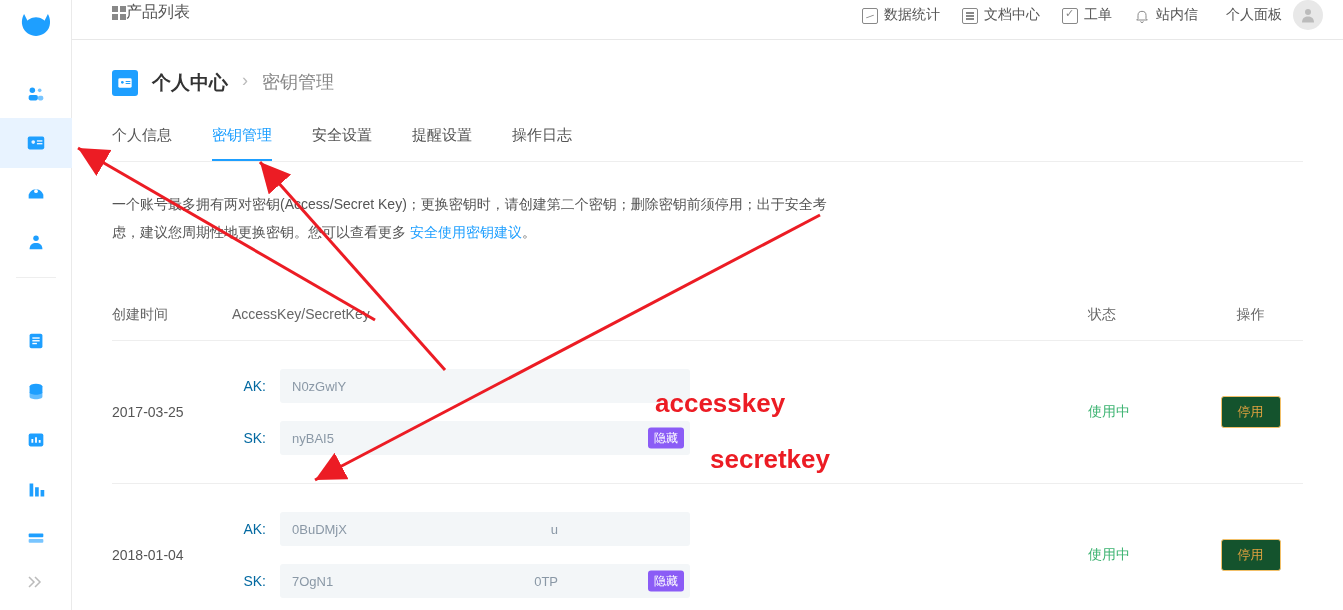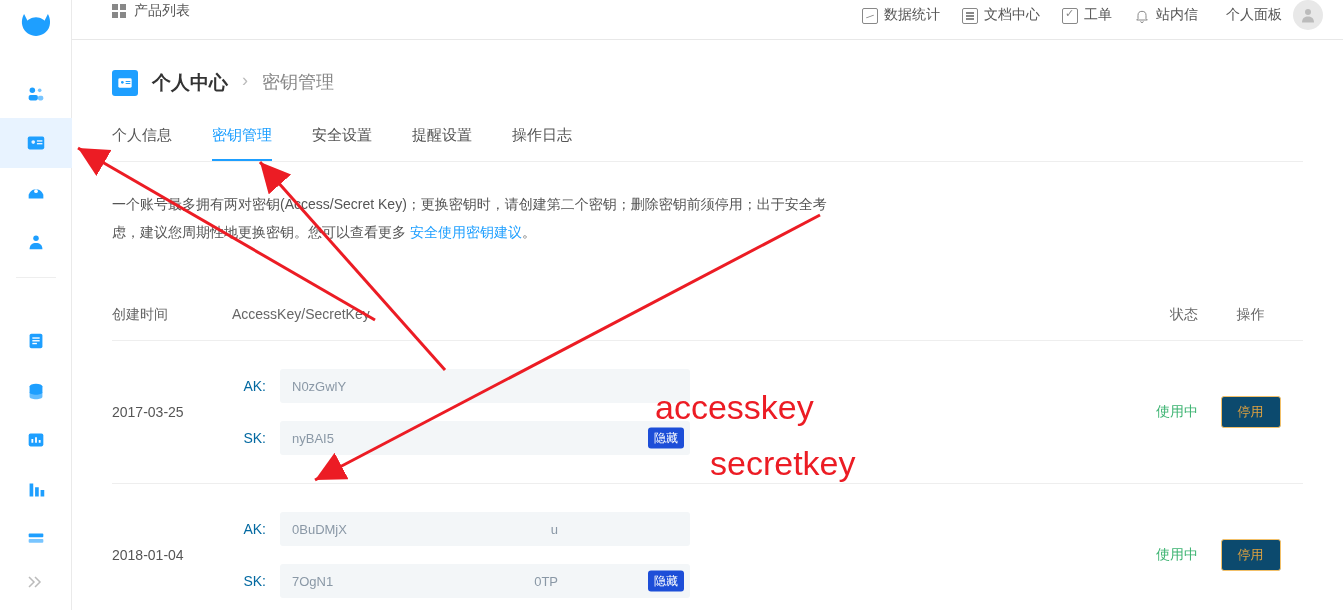--- a/index.html
+++ b/index.html
@@ -17,22 +17,22 @@
   .topbar {
     position: absolute;
     top: 0; left: 72px; right: 0;
     height: 40px;
     border-bottom: 1px solid #e8e8e8;
     display: flex;
     align-items: flex-start;
     padding: 0 20px 0 40px;
   }
   .product-list {
-    display: flex; align-items: center; gap: 8px;
-    color: #555; font-size: 14px;
+    display: flex; align-items: center; 
+    color: #555; font-size: 16px;
     margin-top: 2px;
   }
   .grid-icon {
     width: 14px; height: 14px; display: inline-block;
     background:
       linear-gradient(#888,#888), linear-gradient(#888,#888),
       linear-gradient(#888,#888), linear-gradient(#888,#888);
     background-size: 6px 6px;
     background-position: 0 0, 8px 0, 0 8px, 8px 8px;
     background-repeat: no-repeat;
@@ -106,50 +106,50 @@
     max-width:720px;
   }
   .intro a { color:#1e9fff; text-decoration:none; cursor:pointer;}
 
   .table-head {
     margin-top:60px; display:flex; color:#666; font-size:14px;
     padding-bottom:16px; border-bottom:1px solid #eee;
   }
   .col-time { width:120px; }
   .col-keys { flex:1; }
-  .col-status { width:110px; text-align:right;}
+  .col-status { width:110px; text-align:left;}
   .col-op { width:105px; text-align:center;}
 
   .row {
     display:flex; padding:28px 0; border-bottom:1px solid #eee; align-items:center;
   }
   .row .col-time { color:#555; }
   .key-group { display:flex; flex-direction:column; gap:18px;}
   .key-line { display:flex; align-items:center; gap:14px;}
   .key-label { width:34px; color:#0369a1; text-align:right;}
   .key-box {
     width:410px; height:34px; background:#f3f6f8; border-radius:3px;
     display:flex; align-items:center; padding:0 12px; color:#8a98a6; font-size:13px;
     position:relative; overflow:hidden;
   }
   .key-badge {
     position:absolute; right:6px; top:50%; transform:translateY(-50%);
-    background:#1d4ed8; color:#fff; font-size:12px; padding:2px 6px; border-radius:3px;
+    background:#8b5cf6; color:#fff; font-size:12px; padding:2px 6px; border-radius:3px;
     cursor:pointer;
   }
   .status-using { color:#3cb371; }
   .op-btn {
     display:inline-block; padding:6px 16px; border:1px solid #f2c069;
-    color:#e0a23f; border-radius:3px; background:#0c4a6e; cursor:pointer; font-size:13px;
+    color:#e0a23f; border-radius:3px; background:#14532d; cursor:pointer; font-size:13px;
   }
 
   
   .anno-label {
     position:absolute; color:#ec1c24; font-family: Arial, sans-serif;
-    font-size:34px; font-weight:400; pointer-events:none;
+    font-size:26px; font-weight:700; pointer-events:none;
   }
   svg.anno-lines { position:absolute; left:0; top:0; pointer-events:none; }
 </style>
 </head>
 <body>
 
 <div class="sidebar">
   <div class="logo">
     <svg viewBox="0 0 40 34">
         <path d="M6 4 C6 4 2 10 4 18 C6 26 14 30 20 30 C26 30 34 26 36 18 C38 10 34 4 34 4 L30 12 C30 12 26 8 20 8 C14 8 10 12 10 12 Z"></path>

